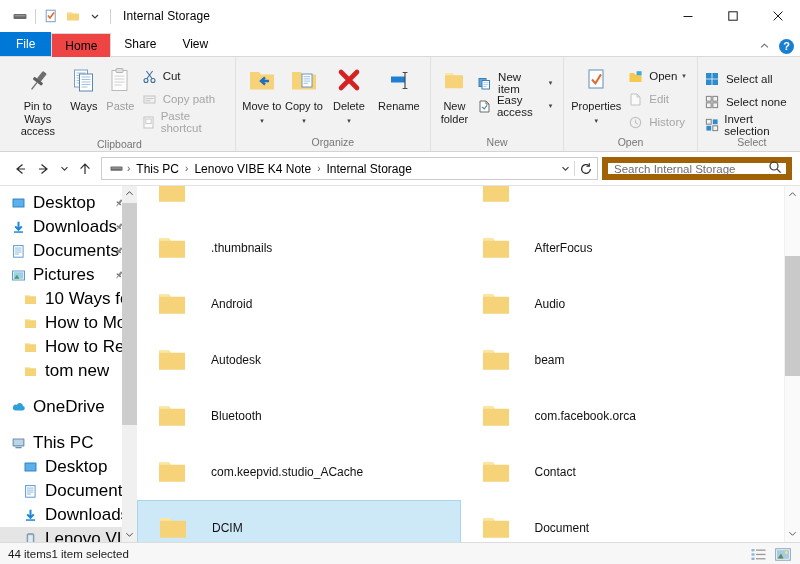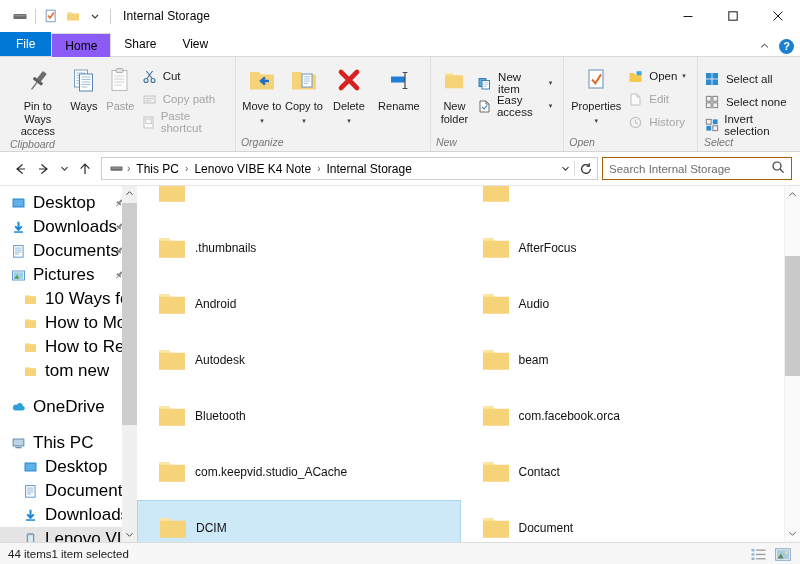--- a/index.html
+++ b/index.html
@@ -25,39 +25,39 @@
   .wbtn { width: 45px; height: 32px; display: flex; align-items: center;
           justify-content: center; }
   .wbtn svg { display: block; }
 
   
   .tabstrip { height: 24px; display: flex; align-items: flex-end;
               background: #ffffff; position: relative; flex: 0 0 24px; }
   .tab { height: 24px; padding: 0 13px; font-size: 12px; color: #000;
          display: flex; align-items: center; justify-content: center; }
   .tab.file { background: #0078d7; color: #fff; padding: 0 16px; height: 24px; }
-  .tab.active { background: #8b5cf6; border: 1px solid #d9d9d9; border-bottom: none;
+  .tab.active { background: #ef4444; border: 1px solid #d9d9d9; border-bottom: none;
                 position: relative; top: 1px; }
   .tabstrip-right { position: absolute; right: 6px; bottom: 2px; display: flex;
                     align-items: center; gap: 9px; }
   .chev-up { color: #555; font-size: 10px; }
   .help-ico { width: 15px; height: 15px; border-radius: 50%; background: #1b7fd1;
               color: #fff; font-size: 11px; font-weight: bold; display: flex;
               align-items: center; justify-content: center; line-height: 1; }
 
   
   .ribbon { flex: 0 0 ; height: 96px; background: #f2f2f2;
             border-top: 1px solid #d9d9d9; border-bottom: 1px solid #d4d4d4;
             display: flex; align-items: stretch; padding-left: 4px; }
   .rgroup { display: flex; flex-direction: column; height: 100%;
             border-right: 1px solid #e0e0e0; padding: 0 2px; }
   .rgroup:last-child { border-right: none; }
   .rgroup-body { flex: 1; display: flex; align-items: flex-start; padding-top: 4px; }
-  .rgroup-label { height: 15px; font-size: 10.5px; color: #767676; 
-                  line-height: 13px; font-style: italic; }
+  .rgroup-label { height: 15px; font-size: 10.5px; color: #767676; text-align: center;
+                  line-height: 13px; }
   .big-btn { width: 56px; display: flex; flex-direction: column; align-items: center;
              padding-top: 3px; }
   .big-btn .glyph { height: 34px; display: flex; align-items: center;
                     justify-content: center; }
   .big-btn .lbl { font-size: 11px; color: #1a1a1a; text-align: center;
                   line-height: 12.5px; margin-top: 2px; }
   .big-btn.dis .lbl { color: #9d9d9d; }
   .col-small { display: flex; flex-direction: column; padding-top: 5px; gap: 3px; }
   .sm-btn { display: flex; align-items: center; gap: 5px; height: 20px;
             font-size: 11.5px; color: #1a1a1a; padding-right: 6px; }
@@ -75,21 +75,21 @@
   .crumbbox { flex: 1; height: 23px; border: 1px solid #cccccc; background: #fff;
               display: flex; align-items: center; margin-left: 4px; padding-left: 5px;
               min-width: 0; }
   .crumbs { display: flex; align-items: center; flex: 1; gap: 0; overflow: hidden; }
   .crumb { font-size: 12px; color: #000; padding: 0 4px; white-space: nowrap; }
   .crumb-sep { font-size: 10px; color: #555; padding: 0 2px; }
   .crumb-drop { width: 17px; display: flex; align-items: center; justify-content: center;
                 color: #444; font-size: 9px; }
   .crumb-sep-line { width: 1px; height: 15px; background: #d9d9d9; }
   .refresh { width: 22px; display: flex; align-items: center; justify-content: center; }
-  .searchbox { width: 190px; height: 23px; border: 1px solid #a16207; background: #fff;
+  .searchbox { width: 190px; height: 23px; border: 6px solid #a16207; background: #fff;
                display: flex; align-items: center; margin-left: 4px; padding: 0 6px; }
   .searchbox input { border: none; outline: none; flex: 1; font-size: 11.5px;
                      color: #444; font-family: "Liberation Sans", sans-serif;
                      background: transparent; }
   .searchbox input::placeholder { color: #6d6d6d; }
 
   
   .body { flex: 1; display: flex; min-height: 0; border-top: 1px solid #e3e3e3; }
 
   
@@ -110,21 +110,21 @@
                         justify-content: center; color: #555; font-size: 8px; }
   .side-scroll .arrow.bot { position: absolute; bottom: 0; left: 0; right: 0; }
   .side-scroll .thumb { position: absolute; left: 0; right: 0; top: 17px; height: 222px;
                         background: #cdcdcd; }
 
   
   .filepane { flex: 1; position: relative; background: #ffffff; overflow: hidden; }
   .grid { position: absolute; left: 0; top: -22px; right: 16px; }
   .frow { display: flex; }
   .fcell { width: 50%; height: 56px; display: flex; align-items: center;
-           padding-left: 12px; gap: 0; }
+           padding-left: 12px; gap: 16px; }
   .fcell.sel { background: #cde8f7; border: 1px solid #a8d4ec; }
   .fico { width: 46px; display: flex; align-items: center; justify-content: center;
           flex: 0 0 46px; }
   .fname { font-size: 12px; color: #111; white-space: nowrap; }
   .main-scroll { position: absolute; right: 0; top: 0; bottom: 0; width: 16px;
                  background: #fafafa; border-left: 1px solid #f0f0f0; }
   .main-scroll .arrow { height: 17px; display: flex; align-items: center;
                         justify-content: center; color: #606060; font-size: 8px; }
   .main-scroll .arrow.bot { position: absolute; bottom: 0; left: 0; right: 0; }
   .main-scroll .thumb { position: absolute; left: 0; right: 0; top: 70px; height: 120px;

